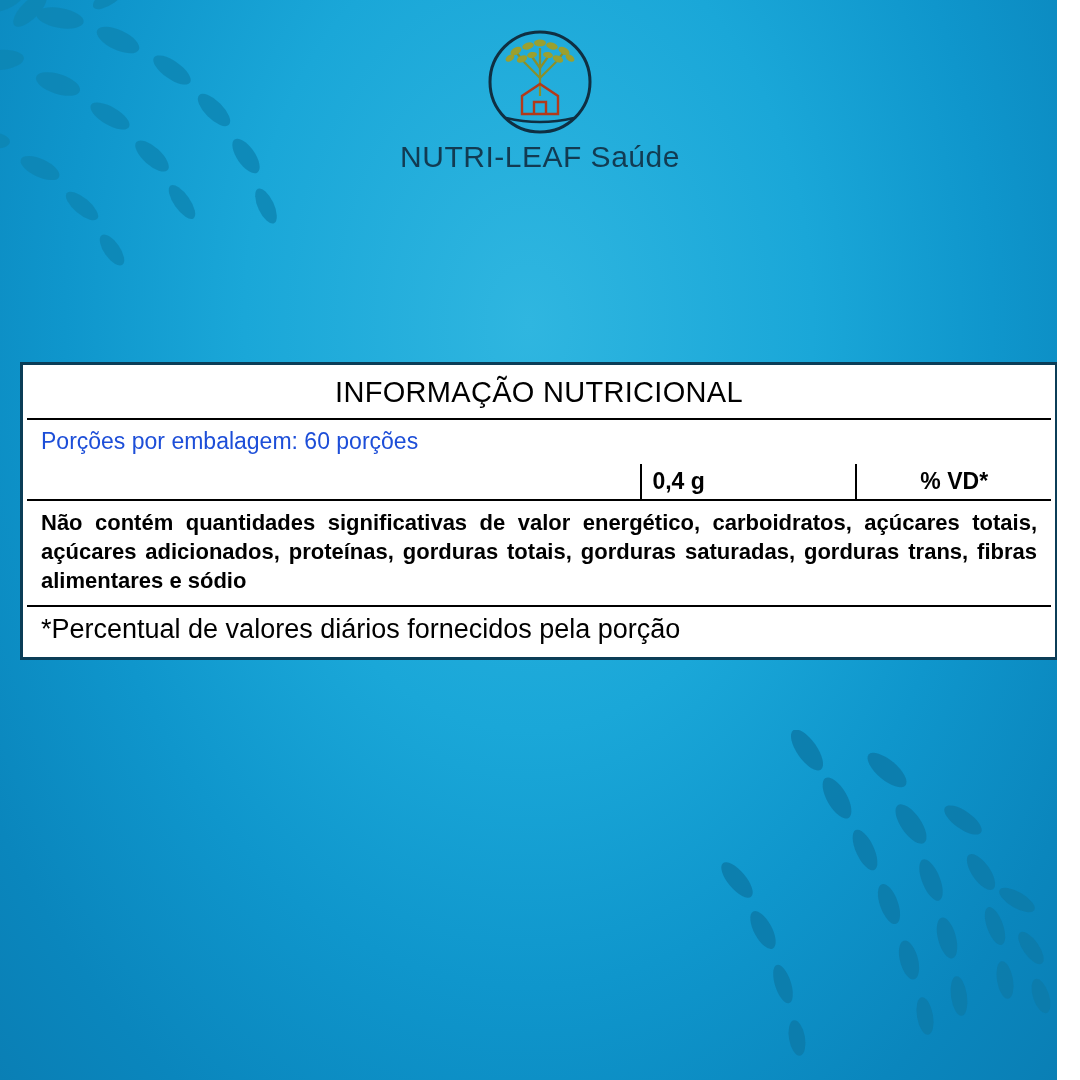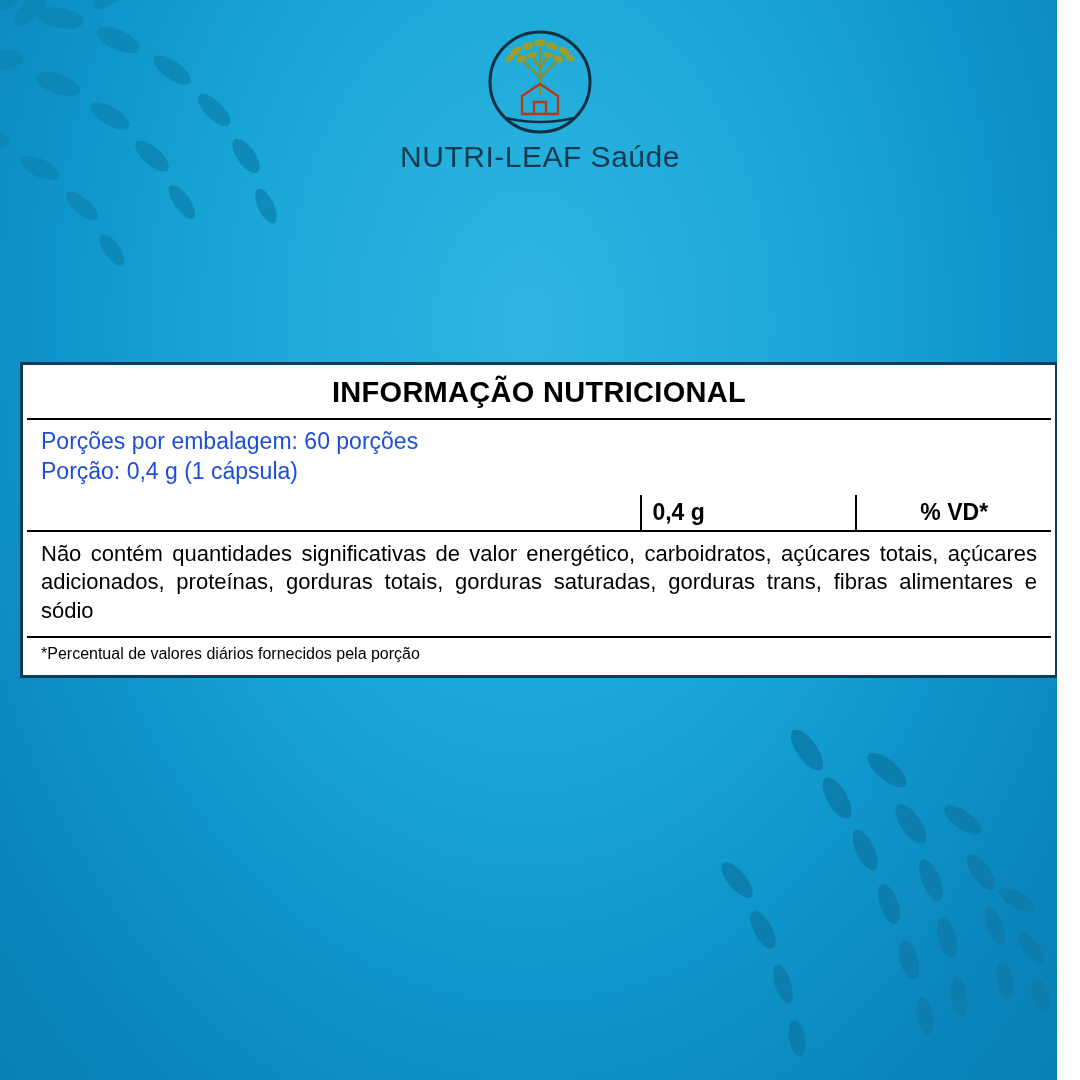--- a/index.html
+++ b/index.html
@@ -59,21 +59,21 @@
     border: 3px solid #0b3d57;
     box-sizing: border-box;
     padding: 4px;
   }
   .nutri-inner {
     border: 0;
   }
   .nutri-title {
     text-align: center;
     font-size: 29px;
-    font-weight: bold;
+    font-weight: normal;
     color: #000;
     padding: 7px 0 9px 0;
     letter-spacing: 0.3px;
   }
   .rule {
     border-top: 2px solid #000;
     height: 0;
     font-size: 0;
     line-height: 0;
   }
@@ -119,24 +119,25 @@
   col.c-name { width: 60%; }
   col.c-amt { width: 21%; }
   col.c-dv { width: 19%; }
 
   .note-block {
     padding: 8px 14px 10px 14px;
     font-size: 22px;
     color: #000;
     line-height: 1.30;
     text-align: justify;
+    font-weight: bold;
   }
   .footnote-block {
     padding: 7px 14px 8px 14px;
-    font-size: 16px;
+    font-size: 27px;
     color: #000;
   }
 </style>
 </head>
 <body>
 
 <div class="page">
 
   <div class="foliage foliage-tl">
     <svg width="430" height="330" viewBox="0 0 430 330" xmlns="http://www.w3.org/2000/svg">
@@ -253,21 +254,20 @@
     <div class="brand-name">NUTRI-LEAF Saúde</div>
   </div>
 
   <div class="nutri-panel">
     <div class="nutri-inner">
       <div class="nutri-title">INFORMAÇÃO NUTRICIONAL</div>
       <div class="rule"></div>
 
       <div class="serving-block">
         <div>Porções por embalagem: 60 porções</div>
-        <div>Porção:  0,4 g (1 cápsula)</div>
       </div>
 
       <table class="nutri-table">
         <colgroup>
           <col class="c-name">
           <col class="c-amt">
           <col class="c-dv">
         </colgroup>
         <tbody>
           <tr class="head">

